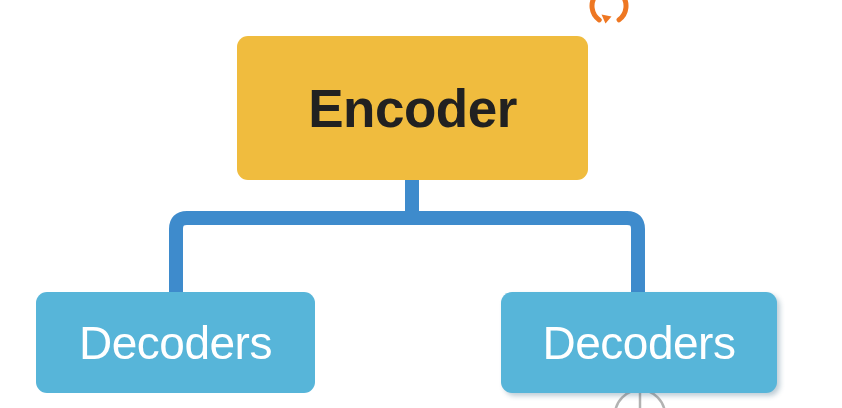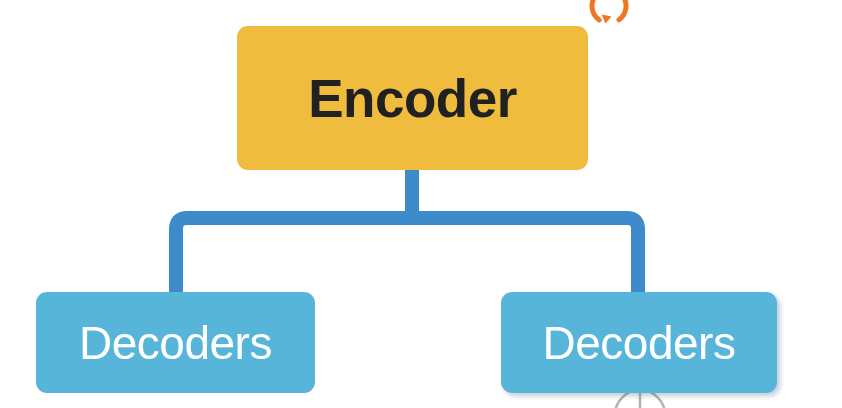--- a/index.html
+++ b/index.html
@@ -45,21 +45,21 @@
   .node-label {
     display: block;
     line-height: 1;
     white-space: nowrap;
     letter-spacing: -0.5px;
   }
 
   
   #node-encoder {
     left: 237px;
-    top: 26px;
+    top: 36px;
     width: 351px;
     height: 144px;
     background: #F0BC3E;
   }
   #node-encoder .node-label {
     color: #212121;
     font-size: 53px;
     font-weight: bold;
   }
 

